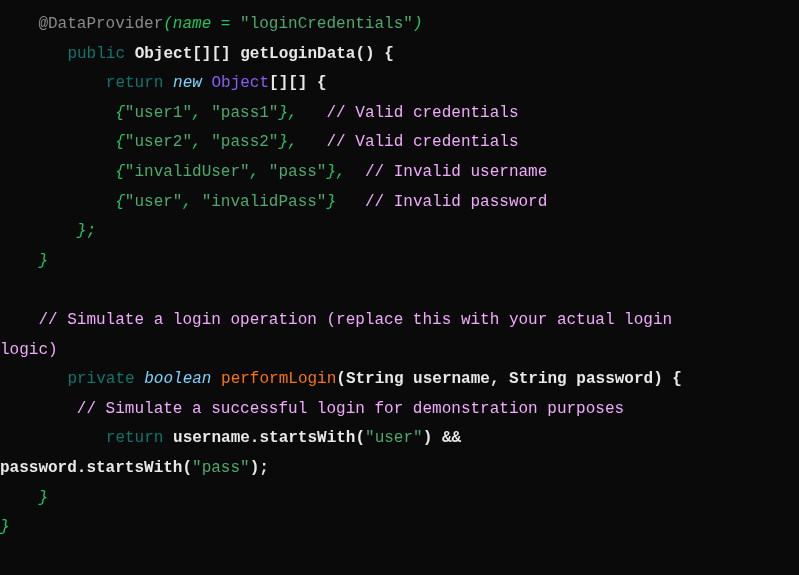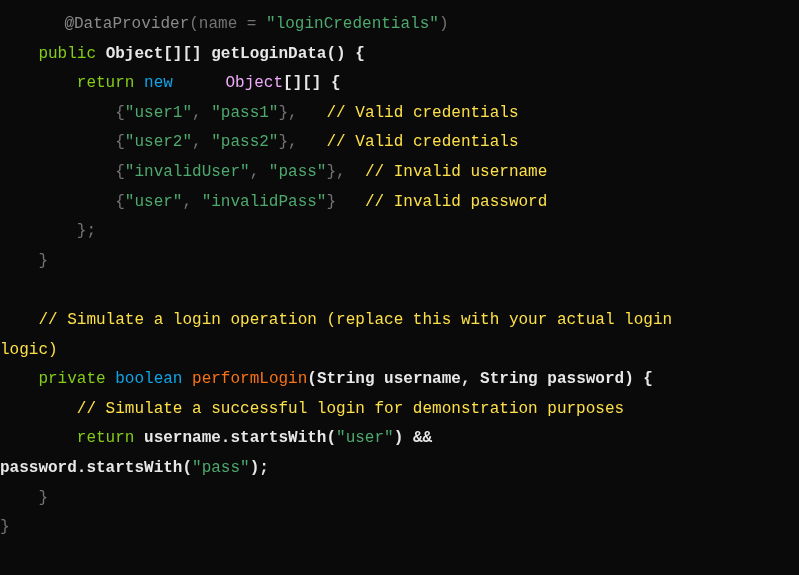--- a/index.html
+++ b/index.html
@@ -17,26 +17,26 @@
       width: 799px;
       height: 575px;
       overflow: hidden;
     }
     .code-container {
       white-space: pre;
     }
     .line {
       display: block;
     }
-    .annotation { color: #8a8a8a; margin-left: 26px; }
-    .keyword { color: #84cc16; }
-    .keyword-red { color: #0ea5e9; }
-    .type-red { color: #f0abfc; margin-left: 43px; }
+    .annotation { color: #8a8a8a; }
+    .keyword { color: #0f766e; margin-left: 29px; }
+    .keyword-red { color: #7dd3fc; font-style: italic; }
+    .type-red { color: #8b5cf6; }
     .method-red { color: #f97316; }
     .string { color: #4ea96e; }
     .identifier { color: #e8e8e8; font-weight: bold; }
-    .punct { color: #737373; }
-    .comment { color: #fde047; margin-top: 32px; }
+    .punct { color: #22c55e; font-style: italic; }
+    .comment { color: #f0abfc; margin-top: 32px; }
   </style>
 </head>
 <body>
 
 <div class="code-container" id="code-root"><span class="line"><span>    </span><span class="annotation">@DataProvider</span><span class="punct">(name = </span><span class="string">"loginCredentials"</span><span class="punct">)</span></span><span class="line"><span>    </span><span class="keyword">public</span><span class="punct"> </span><span class="identifier">Object[][] getLoginData() {</span></span><span class="line"><span>        </span><span class="keyword">return</span><span class="punct"> </span><span class="keyword-red">new</span><span class="punct"> </span><span class="type-red">Object</span><span class="identifier">[][] {</span></span><span class="line"><span>            </span><span class="punct">{</span><span class="string">"user1"</span><span class="punct">, </span><span class="string">"pass1"</span><span class="punct">},   </span><span class="comment">// Valid credentials</span></span><span class="line"><span>            </span><span class="punct">{</span><span class="string">"user2"</span><span class="punct">, </span><span class="string">"pass2"</span><span class="punct">},   </span><span class="comment">// Valid credentials</span></span><span class="line"><span>            </span><span class="punct">{</span><span class="string">"invalidUser"</span><span class="punct">, </span><span class="string">"pass"</span><span class="punct">},  </span><span class="comment">// Invalid username</span></span><span class="line"><span>            </span><span class="punct">{</span><span class="string">"user"</span><span class="punct">, </span><span class="string">"invalidPass"</span><span class="punct">}   </span><span class="comment">// Invalid password</span></span><span class="line"><span>        </span><span class="punct">};</span></span><span class="line"><span>    </span><span class="punct">}</span></span><span class="line"><span></span><span class="punct"> </span></span><span class="line"><span>    </span><span class="comment">// Simulate a login operation (replace this with your actual login </span></span><span class="line"><span></span><span class="comment">logic)</span></span><span class="line"><span>    </span><span class="keyword">private</span><span class="punct"> </span><span class="keyword-red">boolean</span><span class="punct"> </span><span class="method-red">performLogin</span><span class="identifier">(String username, String password) {</span></span><span class="line"><span>        </span><span class="comment">// Simulate a successful login for demonstration purposes</span></span><span class="line"><span>        </span><span class="keyword">return</span><span class="identifier"> username.startsWith(</span><span class="string">"user"</span><span class="identifier">) &amp;&amp; </span></span><span class="line"><span></span><span class="identifier">password.startsWith(</span><span class="string">"pass"</span><span class="identifier">);</span></span><span class="line"><span>    </span><span class="punct">}</span></span><span class="line"><span></span><span class="punct">}</span></span></div>
 
 </body></html>

